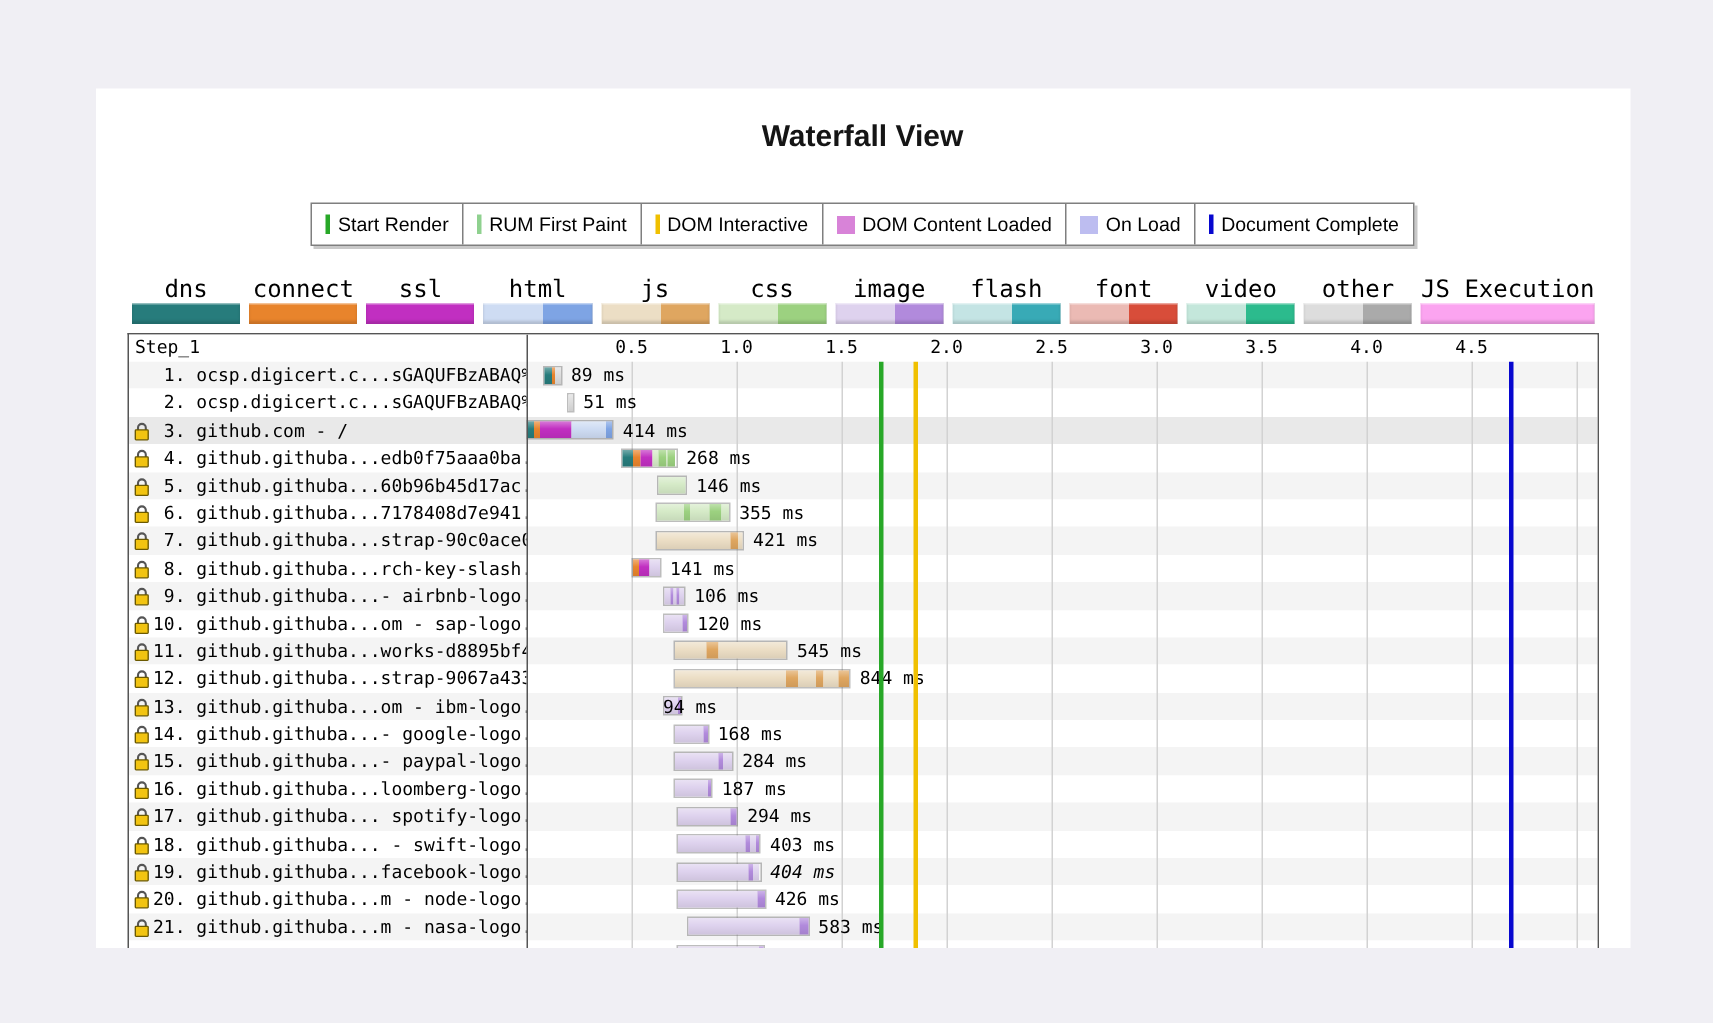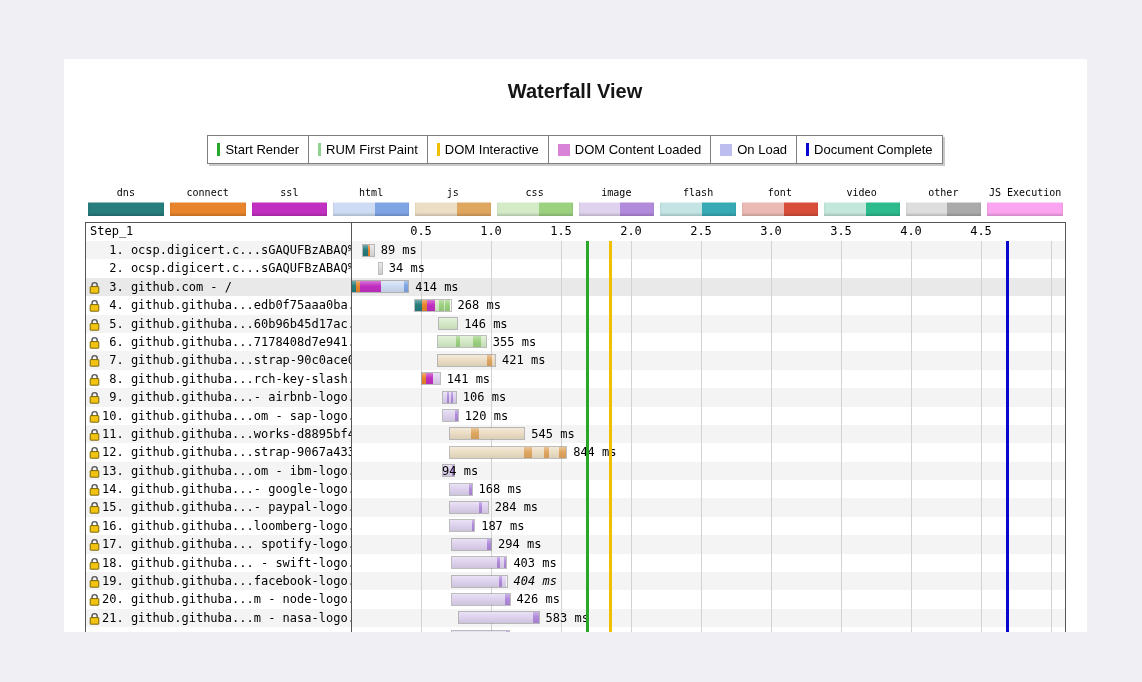--- a/index.html
+++ b/index.html
@@ -10,21 +10,21 @@
          font-size:20px;font-weight:bold;color:#151515;}
   .marker-legend-wrap{position:absolute;top:76px;left:21px;width:980px;display:flex;justify-content:center;}
   .ml-box{display:inline-flex;border:1px solid #7f7f7f;background:#fff;box-shadow:2px 2px 0 #c9c9c9;}
   .ml-item{display:flex;align-items:center;gap:5px;padding:0 9px;height:27px;font-size:13px;color:#000;
            border-left:1px solid #7f7f7f;white-space:nowrap;}
   .ml-item:first-child{border-left:none;}
   .glyph-vline{width:3px;height:13px;display:inline-block;}
   .glyph-square{width:12px;height:12px;display:inline-block;}
   .type-legend{position:absolute;top:126px;left:21px;width:981px;display:flex;}
   .tl-cell{flex:1;padding:0 3px;box-sizing:border-box;}
-  .tl-label{font-family:"DejaVu Sans Mono",monospace;font-size:10px;color:#000;
+  .tl-label{font-family:"DejaVu Sans Mono",monospace;font-size:16px;color:#000;
             text-align:center;height:15px;line-height:15px;white-space:nowrap;}
   .tl-bar{height:14px;margin-top:2px;
           box-shadow:inset 0 1px 0 rgba(255,255,255,.5), inset 0 -2px 2px rgba(0,0,0,.15);}
   .waterfall{position:absolute;left:21px;top:163px;width:979px;height:410px;background:#fff;
              border:1px solid #555;border-bottom:none;overflow:hidden;
              font-family:"DejaVu Sans Mono",monospace;font-size:12px;color:#000;}
   .wf-header{position:absolute;top:0;left:0;width:100%;height:18px;background:#fff;z-index:6;}
   .step-label{position:absolute;left:4px;top:1px;}
   .axis-tick{position:absolute;top:1px;transform:translateX(-50%);}
   .wf-rows{position:absolute;top:18px;left:0;width:100%;}
@@ -149,21 +149,21 @@
               <div class="seg" style="width: 24.7191%; background-color: rgb(232, 132, 44);"></div>
               <div class="seg" style="width: 32.5843%; background-color: rgb(221, 221, 221);"></div>
             </div>
             <span class="bar-time" style="left: 294.66px;">89 ms</span>
           </div>
           <div class="wf-row" style="background: rgb(255, 255, 255);">
             <div class="row-label"> 2. ocsp.digicert.c...sGAQUFBzABAQ%3D%3D</div>
             <div class="req-bar" style="left: 292.02px; width: 4.76px;">
               <div class="seg" style="width: 100%; background-color: rgb(221, 221, 221);"></div>
             </div>
-            <span class="bar-time" style="left: 302.78px;">34 ms</span>
+            <span class="bar-time" style="left: 302.78px;">51 ms</span>
           </div>
           <div class="wf-row" style="background: rgb(233, 233, 233);">
             <div class="row-label"> 3. github.com - /<span class="lock-icon"><svg width="11" height="13" viewBox="0 0 11 13">
                   <path d="M3 6V4.2a2.6 2.6 0 0 1 5.2 0V6" fill="none" stroke="#555" stroke-width="1.4"></path>
                   <rect x="1.2" y="5.6" width="8.6" height="6.6" rx="0.5" fill="#f2c411" stroke="#6b5900" stroke-width="0.9"></rect>
                 </svg></span></div>
             <div class="req-bar" style="left: 265.28px; width: 57.96px;">
               <div class="seg" style="width: 6.03865%; background-color: rgb(39, 124, 124);"></div>
               <div class="seg" style="width: 7.24638%; background-color: rgb(232, 132, 44);"></div>
               <div class="seg" style="width: 37.9227%; background-color: rgb(193, 47, 193);"></div>

